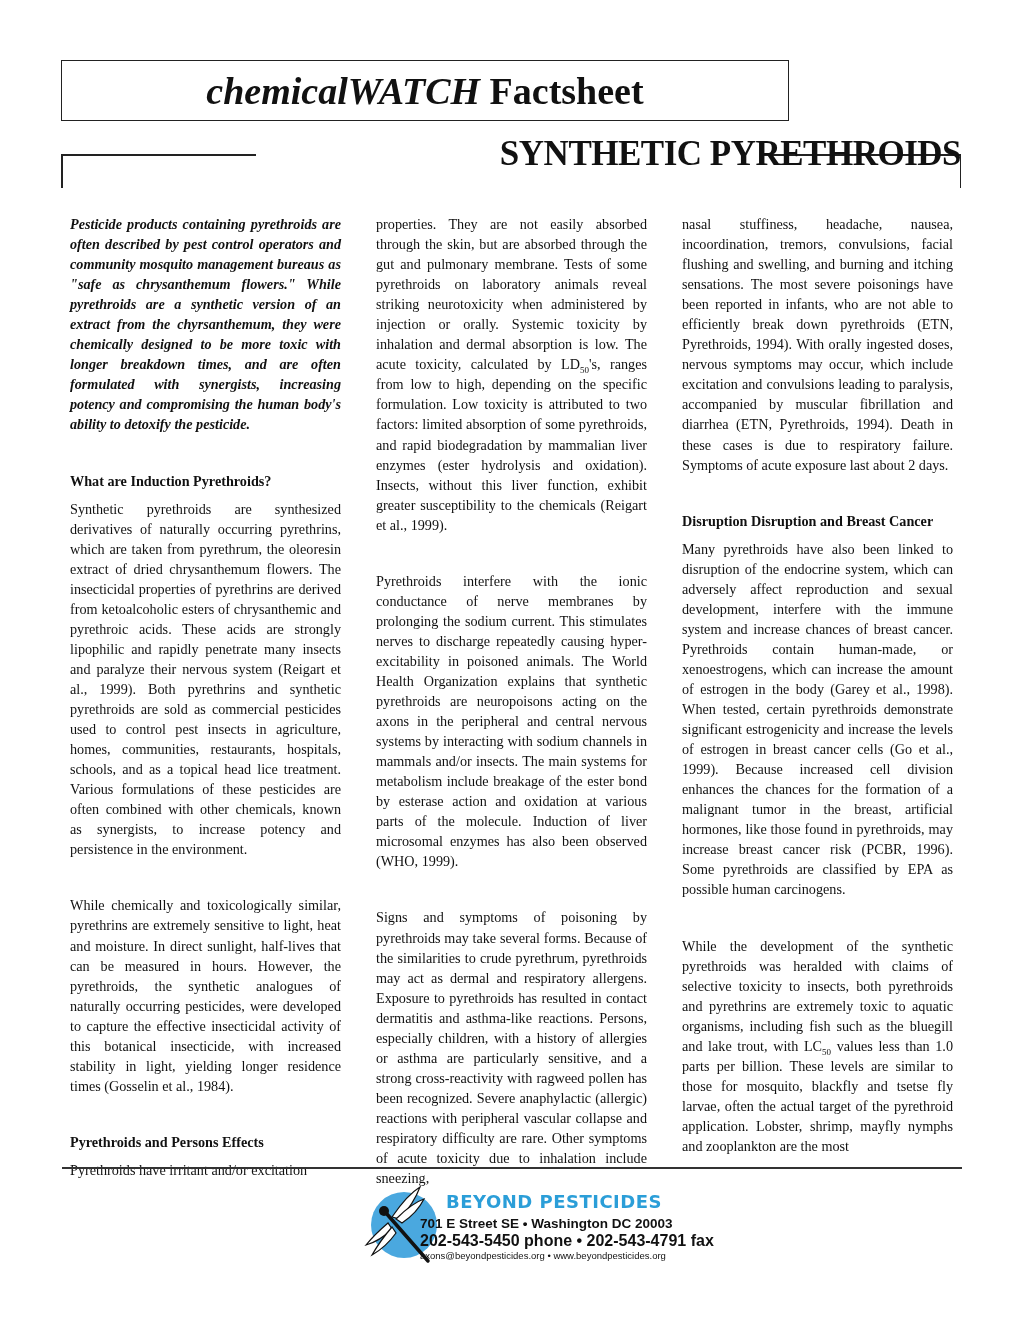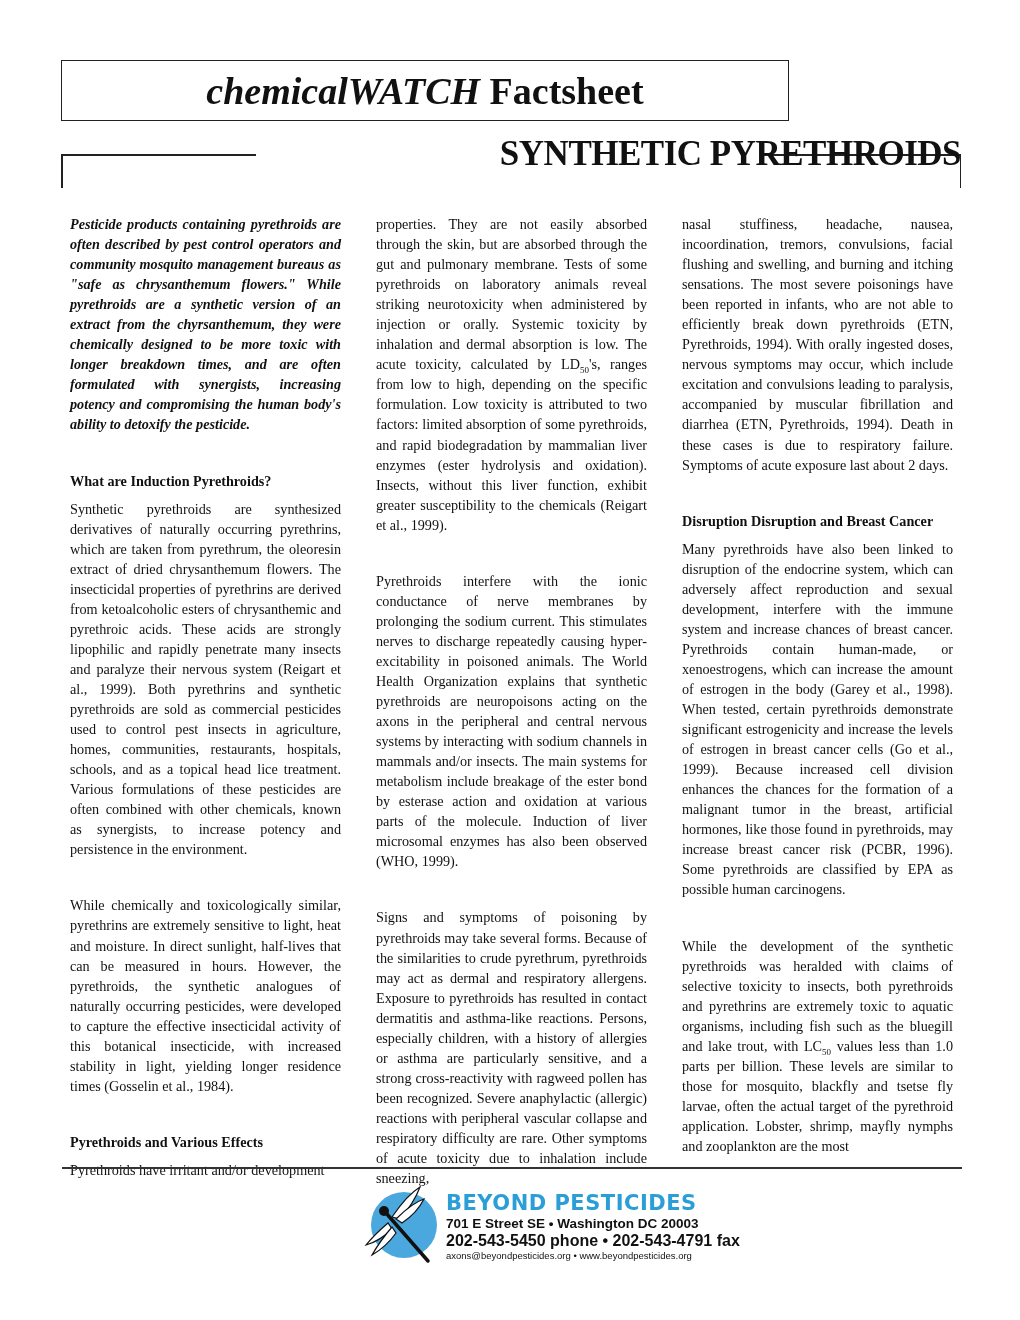--- a/index.html
+++ b/index.html
@@ -17,22 +17,22 @@
   .col1 { left:62px; }
   .col2 { left:368px; }
   .col3 { left:674px; }
   .col p { margin:8px; }
   .col .gap { height:20px; }
   .lead { font-weight:bold; font-style:italic; }
   .h { font-weight:bold; }
   sub { font-size:9px; line-height:0; }
   .footer-rule { position:absolute; left:62px; top:1167px; width:900px; height:1.5px; background:#333; }
   .logo { position:absolute; left:362px; top:1185px; width:80px; height:80px; }
-  .org-name { position:absolute; left:446px; top:1191px; font-family:"DejaVu Sans", sans-serif; font-weight:bold; font-size:21px; color:#2b9ed8; letter-spacing:0.5px; }
-  .org-line { position:absolute; left:446px; font-family:"Liberation Sans", sans-serif; color:#111; }
+  .org-name { position:absolute; left:446px; top:1191px; font-family:"DejaVu Sans", sans-serif; font-weight:bold; font-size:18px; color:#2b9ed8; letter-spacing:0.5px; }
+  .org-line { position:absolute; left:420px; font-family:"Liberation Sans", sans-serif; color:#111; }
   .addr { top:1216px; font-size:13.5px; font-weight:bold; }
   .phone { top:1232px; font-size:16px; font-weight:bold; }
   .web { top:1250px; font-size:9.5px; }
 </style>
 </head>
 <body>
 
 <div class="title-box">
   <div class="title"><span class="it">chemicalWATCH</span><span> Factsheet</span></div>
 </div>
@@ -46,22 +46,22 @@
 </div>
 
 <div class="col col1">
   <p class="lead">Pesticide products containing pyrethroids are often described by pest control operators and community mosquito management bureaus as "safe as chrysanthemum flowers." While pyrethroids are a synthetic version of an extract from the chyrsanthemum, they were chemically designed to be more toxic with longer breakdown times, and are often formulated with synergists, increasing potency and compromising the human body's ability to detoxify the pesticide.</p>
   <div class="gap"></div>
   <p class="h">What are Induction Pyrethroids?</p>
   <p>Synthetic pyrethroids are synthesized derivatives of naturally occurring pyrethrins, which are taken from pyrethrum, the oleoresin extract of dried chrysanthemum flowers. The insecticidal properties of pyrethrins are derived from ketoalcoholic esters of chrysanthemic and pyrethroic acids. These acids are strongly lipophilic and rapidly penetrate many insects and paralyze their nervous system (Reigart et al., 1999). Both pyrethrins and synthetic pyrethroids are sold as commercial pesticides used to control pest insects in agriculture, homes, communities, restaurants, hospitals, schools, and as a topical head lice treatment. Various formulations of these pesticides are often combined with other chemicals, known as synergists, to increase potency and persistence in the environment.</p>
   <div class="gap"></div>
   <p>While chemically and toxicologically similar, pyrethrins are extremely sensitive to light, heat and moisture. In direct sunlight, half-lives that can be measured in hours. However, the pyrethroids, the synthetic analogues of naturally occurring pesticides, were developed to capture the effective insecticidal activity of this botanical insecticide, with increased stability in light, yielding longer residence times (Gosselin et al., 1984).</p>
   <div class="gap"></div>
-  <p class="h">Pyrethroids and Various Effects</p>
-  <p>Pyrethroids have irritant and/or development</p>
+  <p class="h">Pyrethroids and Persons Effects</p>
+  <p>Pyrethroids have irritant and/or excitation</p>
 </div>
 
 <div class="col col2">
   <p><span>properties. They are not easily absorbed through the skin, but are absorbed through the gut and pulmonary membrane. Tests of some pyrethroids on laboratory animals reveal striking neurotoxicity when administered by injection or orally. Systemic toxicity by inhalation and dermal absorption is low. The acute toxicity, calculated by LD</span><sub>50</sub><span>'s, ranges from low to high, depending on the specific formulation. Low toxicity is attributed to two factors: limited absorption of some pyrethroids, and rapid biodegradation by mammalian liver enzymes (ester hydrolysis and oxidation). Insects, without this liver function, exhibit greater susceptibility to the chemicals (Reigart et al., 1999).</span></p>
   <div class="gap"></div>
   <p>Pyrethroids interfere with the ionic conductance of nerve membranes by prolonging the sodium current. This stimulates nerves to discharge repeatedly causing hyper-excitability in poisoned animals. The World Health Organization explains that synthetic pyrethroids are neuropoisons acting on the axons in the peripheral and central nervous systems by interacting with sodium channels in mammals and/or insects. The main systems for metabolism include breakage of the ester bond by esterase action and oxidation at various parts of the molecule. Induction of liver microsomal enzymes has also been observed (WHO, 1999).</p>
   <div class="gap"></div>
   <p>Signs and symptoms of poisoning by pyrethroids may take several forms. Because of the similarities to crude pyrethrum, pyrethroids may act as dermal and respiratory allergens. Exposure to pyrethroids has resulted in contact dermatitis and asthma-like reactions. Persons, especially children, with a history of allergies or asthma are particularly sensitive, and a strong cross-reactivity with ragweed pollen has been recognized. Severe anaphylactic (allergic) reactions with peripheral vascular collapse and respiratory difficulty are rare. Other symptoms of acute toxicity due to inhalation include sneezing,</p>
 </div>
 

